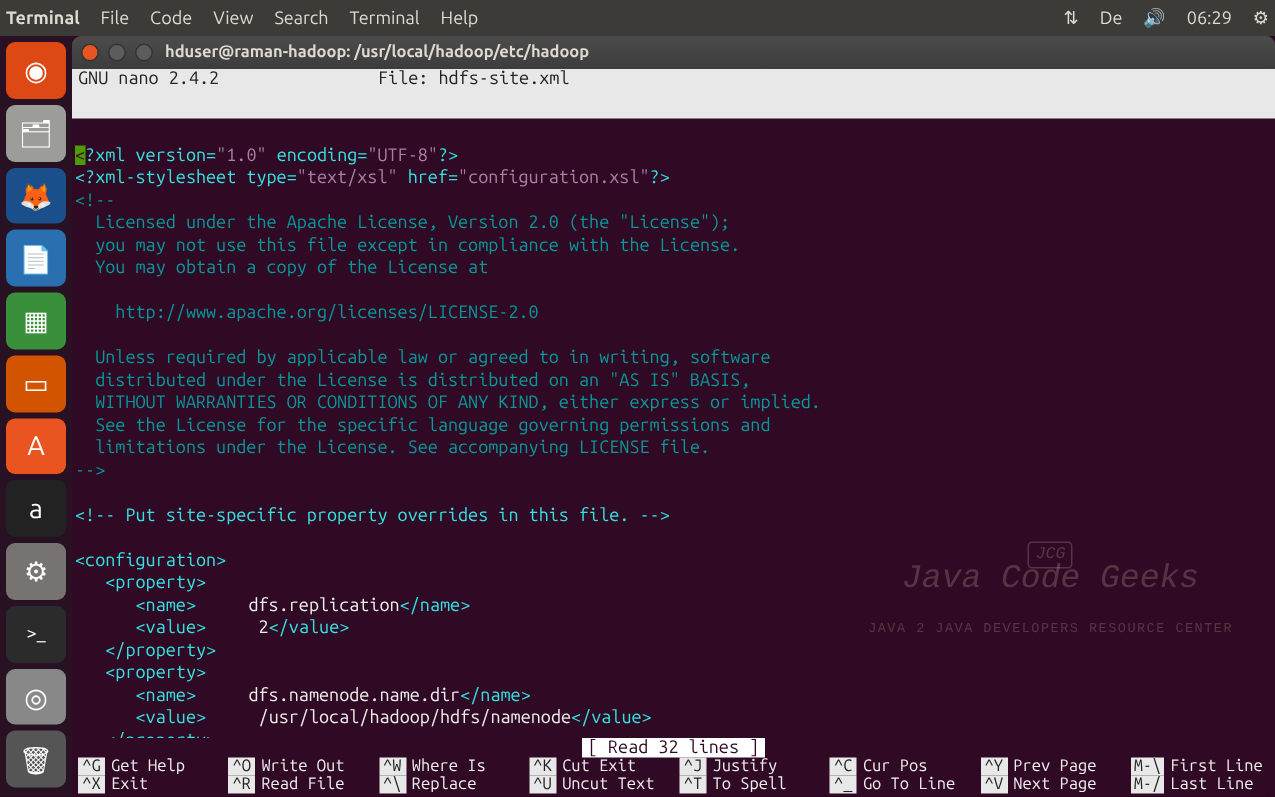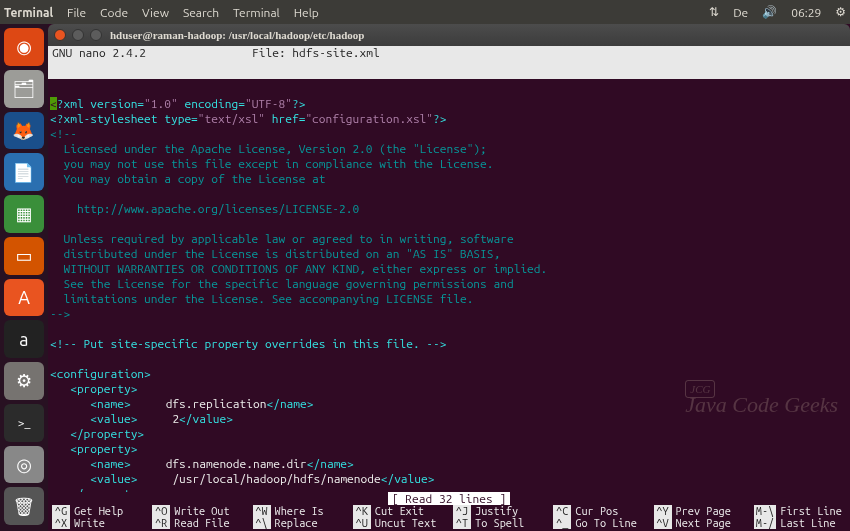--- a/index.html
+++ b/index.html
@@ -65,21 +65,20 @@
 }
 .titlebar {
   height: 22px;
   background: linear-gradient(#4c4c4c,#3c3c3c);
   border-radius: 6px 6px 0 0;
   display: flex;
   align-items: center;
   padding: 0 6px;
   color: #dfdbd2;
   font-size: 11px;
-  font-family: Liberation Serif, serif;
 }
 .win-btns { display: flex; gap: 6px; margin-right: 8px; }
 .win-btn {
   width: 12px; height: 12px; border-radius: 50%;
   background: #5c5c5c; border: 1px solid #333;
 }
 .win-btn.close { background: #e95420; }
 .titlebar .title { font-weight: bold; }
 
 .nano-header {
@@ -105,27 +104,27 @@
   overflow: hidden;
   position: relative;
 }
 .c-teal { color: #34e2e2; } 
 .c-pink { color: #ad7fa8; }
 .c-white{ color: #eeeeec; margin-left: 35px; }
 .c-comment{ color: #06989a; }
 .cursor { background: #4e9a06; color:#300a24; }
 .watermark {
   position: absolute;
-  right: 12px;
+  right: 28px;
   bottom: 50px;
   color: rgba(200,180,160,0.25);
-  font-family: Liberation Serif, serif;
+  font-family: Liberation Mono, monospace;
   font-size: 22px;
   font-style: italic;
-  text-align: left;
+  text-align: center;
   pointer-events: none;
 }
 .watermark .sub { font-size: 9px; font-style: normal; letter-spacing: 1px;}
 
 .status-line {
   font-family: "Ubuntu Mono",monospace;
   font-size: 12px;
   text-align: center;
   color: #300a24;
 }
@@ -225,34 +224,35 @@
 <span class="c-teal">      &lt;value&gt;</span><span class="c-white">/usr/local/hadoop/hdfs/namenode</span><span class="c-teal">&lt;/value&gt;</span>
 <span class="c-teal">   &lt;/property&gt;</span>
 <span class="c-teal">   &lt;property&gt;</span>
 
 
 
 
     <div class="watermark">
       <span style="font-size:11px;border:1px solid rgba(200,180,160,0.25);padding:2px 4px;border-radius:3px">JCG</span>
       <span>Java Code Geeks</span><br>
+      <span class="sub">JAVA 2 JAVA DEVELOPERS RESOURCE CENTER</span>
     </div>
   </div>
 
   <div class="status-line"><span>[ Read 32 lines ]</span></div>
 
   <div class="shortcuts" style="grid-template-columns:repeat(8,1fr)">
   <div class="sc-cell">
         <div class="sc-row">
           <span class="sc-key">^G</span>
           <span>Get Help</span>
         </div>
         <div class="sc-row">
           <span class="sc-key">^X</span>
-          <span>Write</span>
+          <span>Exit</span>
         </div>
       </div>
       <div class="sc-cell">
         <div class="sc-row">
           <span class="sc-key">^O</span>
           <span>Write Out</span>
         </div>
         <div class="sc-row">
           <span class="sc-key">^R</span>
           <span>Read File</span>

